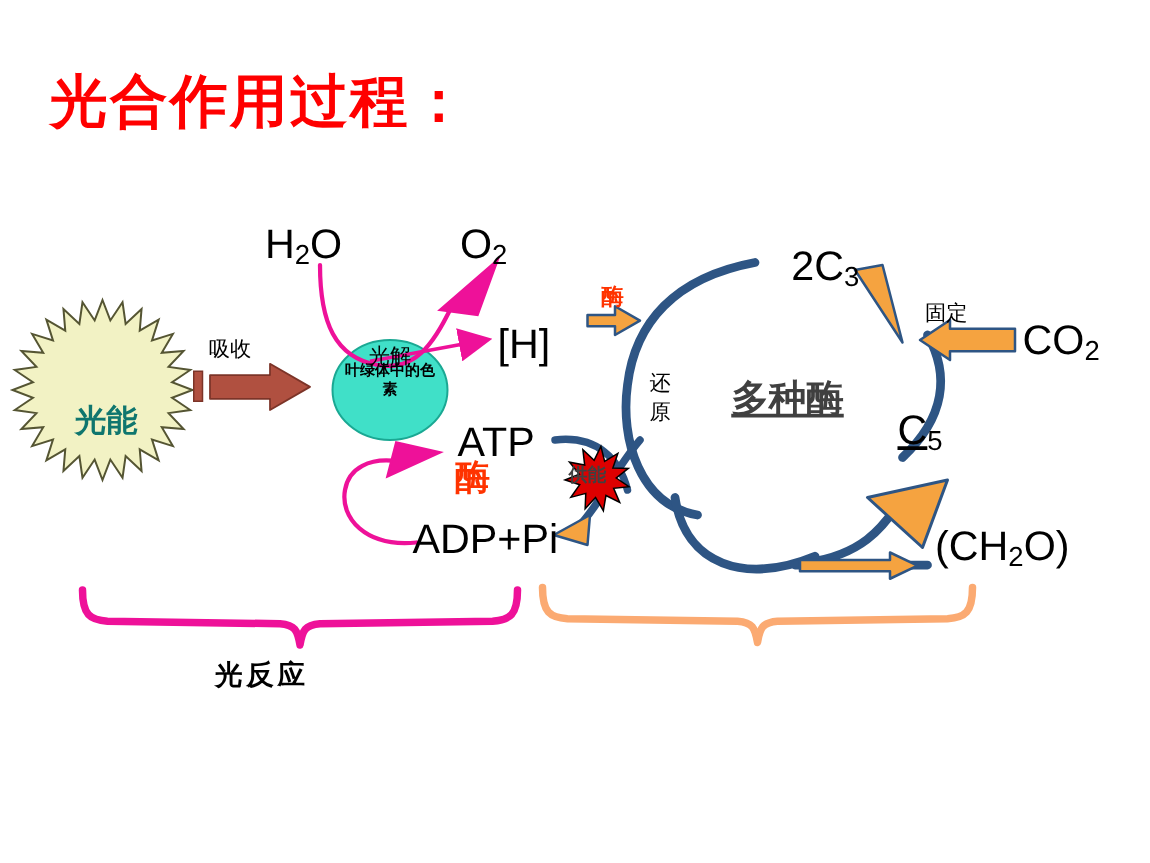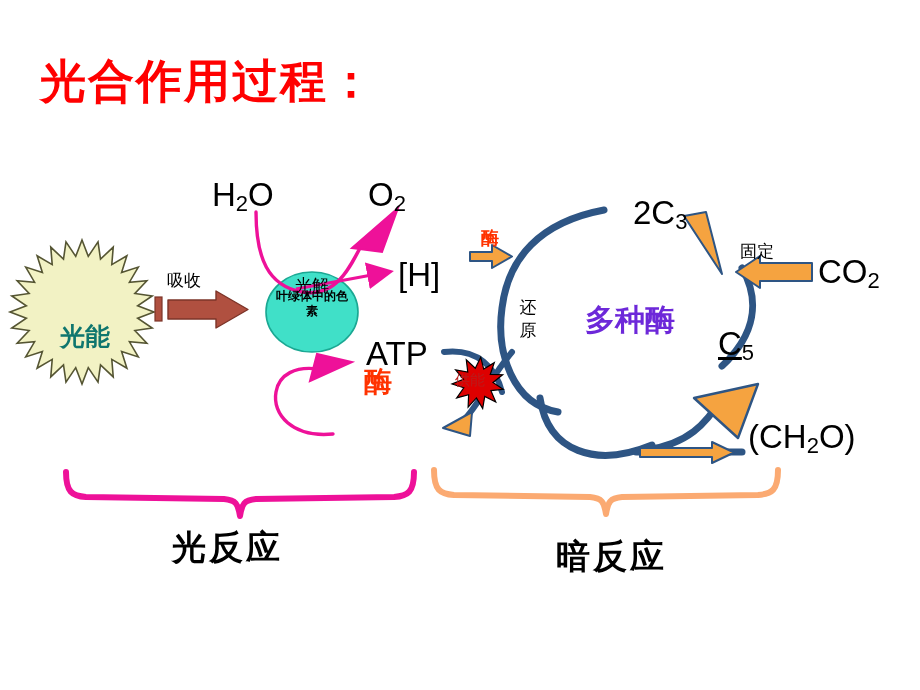--- a/index.html
+++ b/index.html
@@ -84,47 +84,48 @@
     font-size: 28px; font-weight: bold; color: #ff3300;
     font-family: "DejaVu Sans", "Liberation Sans", sans-serif;
   }
   #label-enzyme-dark {
     left: 481px; top: 229px;
     font-size: 18px; font-weight: bold; color: #ff3300;
     font-family: "DejaVu Sans", "Liberation Sans", sans-serif;
   }
   #label-many-enzymes {
     left: 585px; top: 305px;
-    font-size: 30px; font-weight: bold; color: #6d28d9;
-    font-family: "DejaVu Sans", "Liberation Sans", sans-serif;
+    font-size: 30px; font-weight: bold; color: #404040;
+    font-family: "DejaVu Sans", "Liberation Sans", sans-serif;
+    text-decoration: underline;
   }
   
   #label-light-energy {
     left: 60px; top: 304px;
     font-size: 25px; font-weight: bold; color: #0f766e;
     font-family: "DejaVu Sans", "Liberation Sans", sans-serif;
     margin-top: 20px;
   }
   
   #label-pigment {
     left: 276px; top: 289px;
     width: 72px; white-space: normal; text-align: center;
     font-size: 12px; font-weight: bold; color: #000000;
     line-height: 1.22;
     font-family: "DejaVu Sans", "Liberation Sans", sans-serif;
   }
   
   #label-energy-supply {
     left: 455px; top: 373px;
-    font-size: 15px; font-weight: normal; color: #b91c1c;
+    font-size: 15px; font-weight: bold; color: #404040;
     font-family: "DejaVu Sans", "Liberation Sans", sans-serif;
   }
   
   .brace-caption {
-    font-size: 34px; font-weight: bold; color: #000000;
+    font-size: 22px; font-weight: bold; color: #000000;
     font-family: "DejaVu Sans", "Liberation Sans", sans-serif;
     letter-spacing: 3px;
   }
   #label-light-reaction { left: 172px; top: 530px; }
   #label-dark-reaction  { left: 556px; top: 539px; }
 </style>
 </head>
 <body>
 
 <div id="stage">
@@ -225,20 +226,21 @@
   </div>
 
   <div class="lbl formula" id="label-o2">
     <span>O</span><span class="sub">2</span>
   </div>
 
   <div class="lbl formula" id="label-hbr">[H]</div>
 
   <div class="lbl formula" id="label-atp">ATP</div>
 
+  <div class="lbl formula" id="label-adp">ADP+Pi</div>
 
   <div class="lbl cjk-small" id="label-xishou">吸收</div>
 
   <div class="lbl cjk-small" id="label-guangjie">光解</div>
 
   <div class="lbl" id="label-enzyme-light">酶</div>
 
   <div class="lbl" id="label-light-energy">光能</div>
 
   <div class="lbl" id="label-pigment">叶绿体中的色素</div>
@@ -264,15 +266,14 @@
   <div class="lbl cjk-small" id="label-guding">固定</div>
 
   <div class="lbl" id="label-enzyme-dark">酶</div>
 
   <div class="lbl" id="label-many-enzymes">多种酶</div>
 
   <div class="lbl" id="label-energy-supply">供能</div>
 
   <div class="lbl brace-caption" id="label-light-reaction">光反应</div>
 
-  <div class="lbl brace-caption" id="label-dark-reaction">暗反应</div>
 
 </div>
 
 </body></html>

